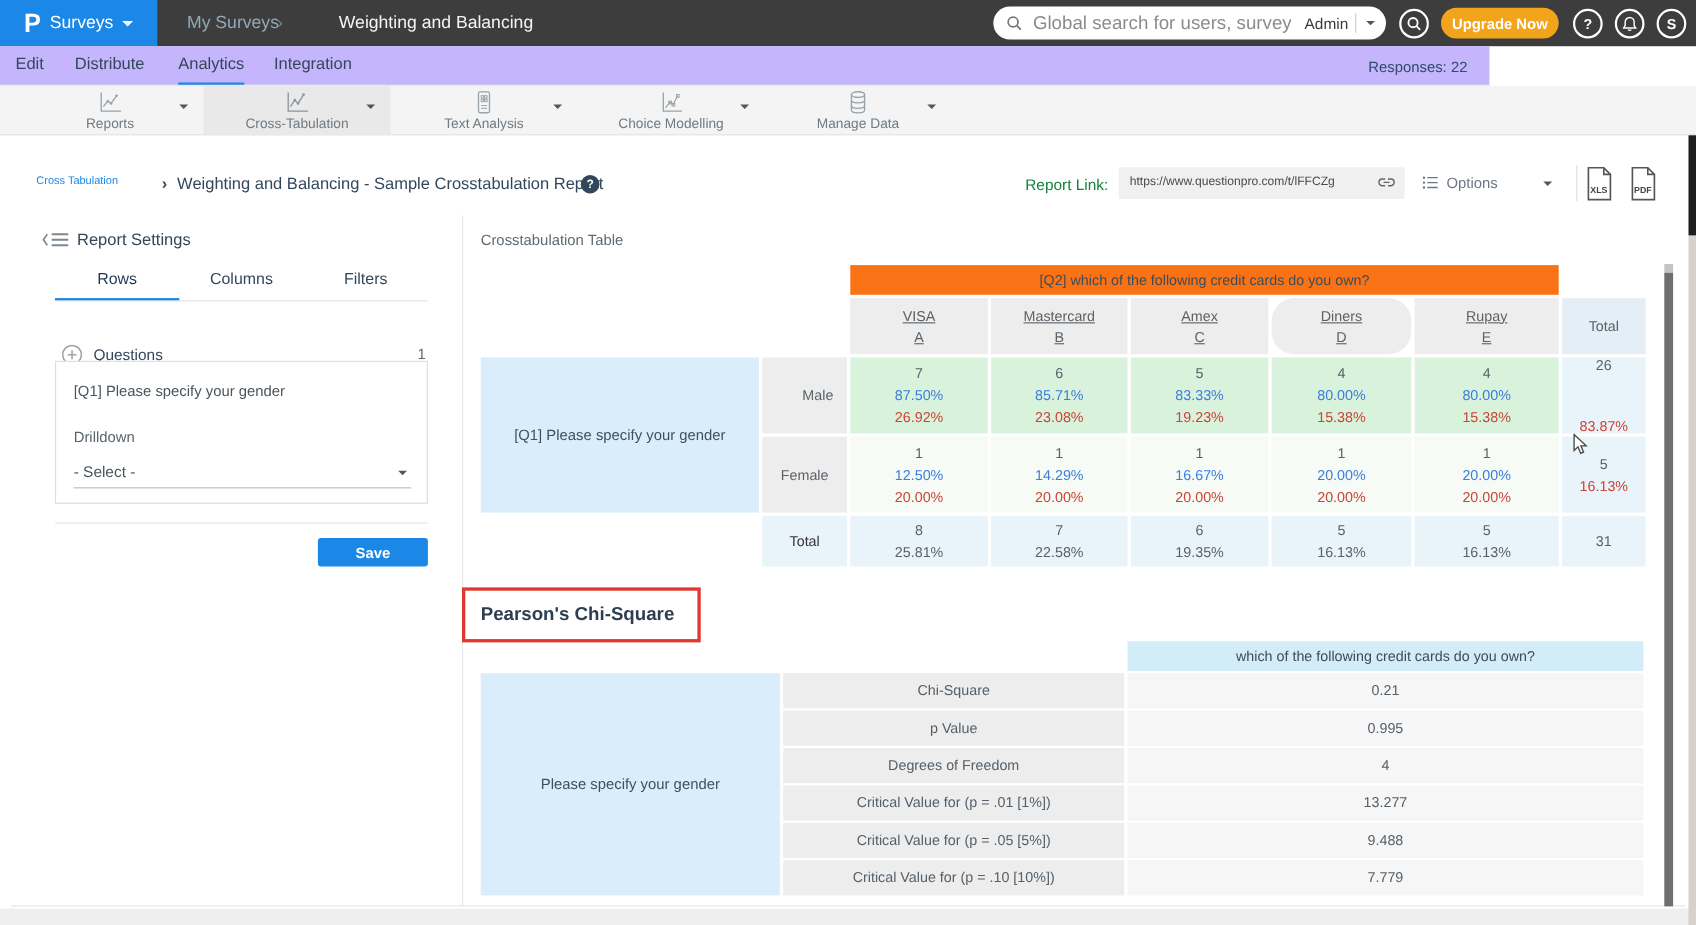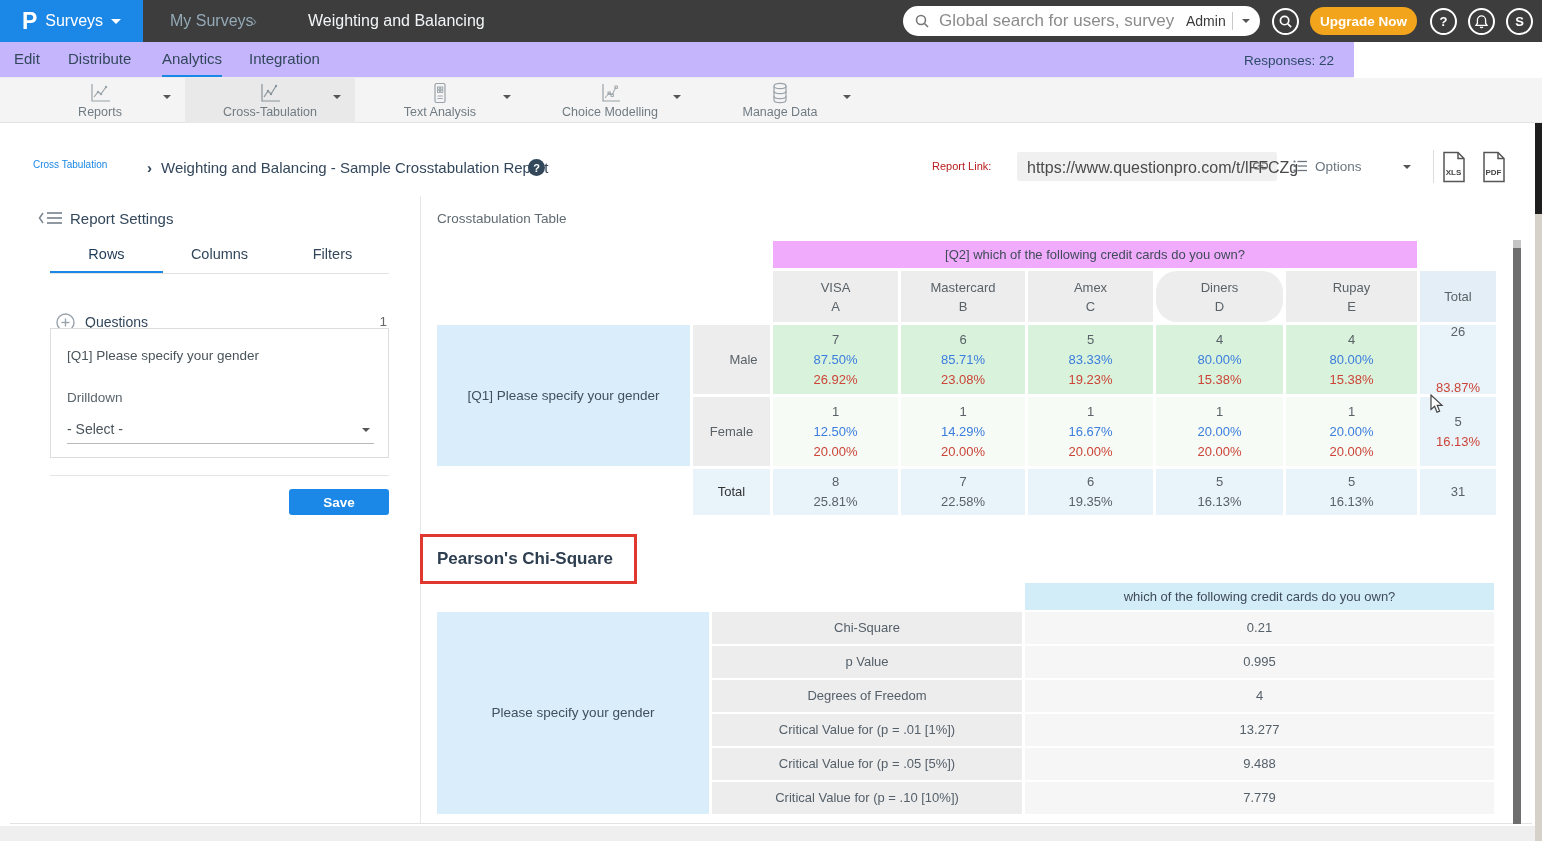--- a/index.html
+++ b/index.html
@@ -38,23 +38,23 @@
   .titem.active { background:#e9e9e9; }
   .titem .ticon { position:absolute; left:0; right:0; top:4px; display:flex; justify-content:center; }
   .titem .tlabel { position:absolute; left:0; right:0; bottom:4px; text-align:center; font-size:12.5px; color:#707b83; }
   .titem .tcaret { position:absolute; right:14px; top:17px; }
 
   
   .bc-link { position:absolute; left:33px; top:159px; font-size:10px; color:#1b87e6; cursor:pointer; }
   .bc-sep  { position:absolute; left:147px; top:159px; font-size:15px; color:#33475b; font-weight:bold; }
   .bc-title{ position:absolute; left:161px; top:159px; font-size:15px; color:#33475b; }
   .help-dot{ position:absolute; left:528px; top:159px; width:17px; height:17px; border-radius:50%; background:#33475b; color:#fff; font-size:11px; font-weight:bold; display:flex; align-items:center; justify-content:center; cursor:pointer; }
-  .rl-label{ position:absolute; left:932px; top:160px; font-size:11px; color:#b91c1c; }
+  .rl-label{ position:absolute; left:932px; top:160px; font-size:14px; color:#15803d; }
   .rl-pill { position:absolute; left:1017px; top:152px; width:260px; height:29px; background:#f0f0f0; border-radius:2px; }
-  .rl-url  { position:absolute; left:10px; top:7px; font-size:16px; color:#4a4a4a; }
+  .rl-url  { position:absolute; left:10px; top:7px; font-size:11px; color:#4a4a4a; }
   .rl-chain{ position:absolute; right:8px; top:7px; cursor:pointer; }
   .opt-group{ position:absolute; left:1293px; top:152px; width:130px; height:29px; cursor:pointer; }
   .opt-icon{ position:absolute; left:0; top:7px; }
   .opt-text{ position:absolute; left:22px; top:7px; font-size:13.5px; color:#6b7680; }
   .opt-caret{ position:absolute; right:12px; top:13px; }
   .hdr-div { position:absolute; left:1433px; top:150px; width:1px; height:33px; background:#ddd; }
   .doc-ic  { position:absolute; top:151px; width:28px; height:32px; cursor:pointer; }
 
   
   .panel-title { position:absolute; left:70px; top:210px; font-size:15px; color:#33475b; }
@@ -77,22 +77,22 @@
   .v-div { position:absolute; left:420px; top:196px; width:1px; height:627px; background:#e7e7e7; }
   .bottom-hr { position:absolute; left:10px; top:823px; width:1522px; height:1px; background:#e3e3e3; }
   .footer { position:absolute; left:0; top:826px; width:1542px; height:15px; background:#efefef; }
 
   
   .section-title { position:absolute; left:437px; top:211px; font-size:13.5px; color:#5f6a72; }
   .xtab { position:absolute; left:437px; top:241px; display:grid;
           grid-template-columns:253px 77px 125px 124px 125px 127px 131px 76px;
           grid-template-rows:27px 51px 69px 69px 46px; gap:3px; font-size:13px; }
   .cell { display:flex; flex-direction:column; align-items:center; justify-content:center; line-height:20px; text-align:center; }
-  .banner { grid-column:3/8; grid-row:1; background:#f0abfc; color:#3f4c57; }
-  .colhead { grid-row:2; background:#ededed; color:#5a6268; line-height:19px; }
+  .banner { grid-column:3/8; grid-row:1; background:#f97316; color:#3f4c57; }
+  .colhead { grid-row:2; background:#ededed; color:#5a6268; line-height:19px;text-decoration:underline; }
   .tot-head { grid-column:8; grid-row:2; background:#e3eef6; color:#5a6268; }
   .stub { grid-column:1; grid-row:3/5; background:#d9eefa; color:#41505c; font-size:13.5px; }
   .rowlab { grid-column:2; background:#ededed; color:#5a6268; }
   .male-c { background:#d9f2dc; }
   .female-c { background:#f6fbf6; }
   .totrow-c { background:#e9f3fa; }
   .tot-c { grid-column:8; background:#e9f3fa; }
   .cnt { color:#5a6268; }
   .rp { color:#3b7ddd; }
   .cp { color:#cb4437; }

